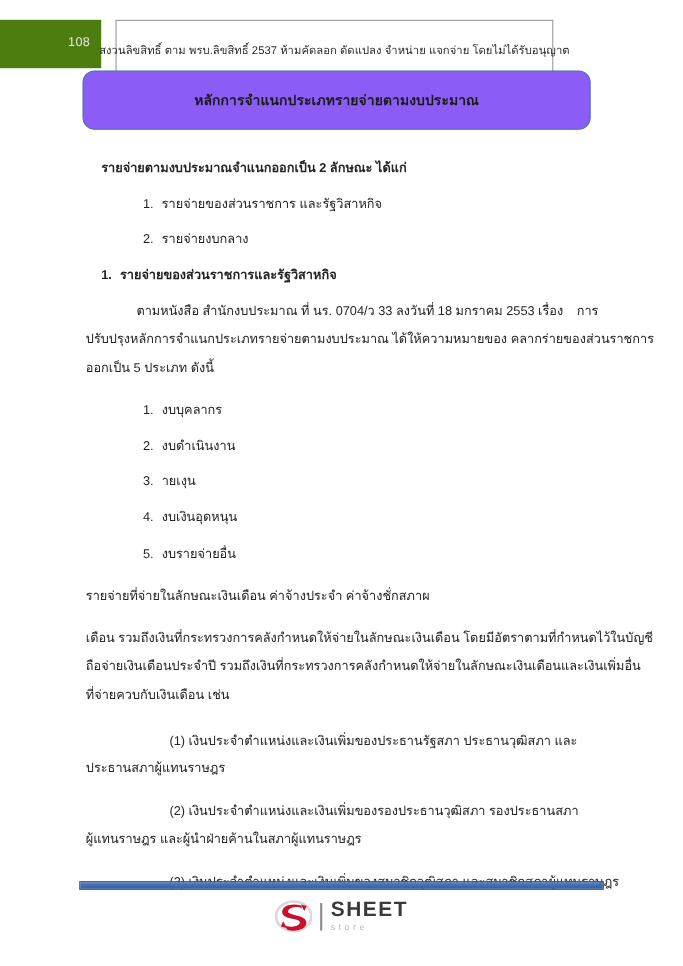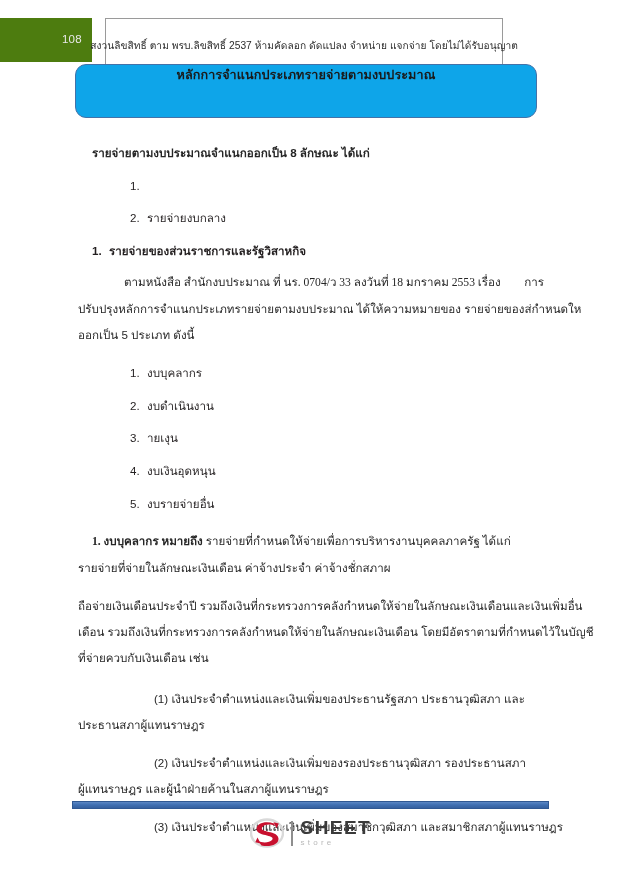--- a/index.html
+++ b/index.html
@@ -66,22 +66,23 @@
   .title-box {
     position: absolute;
     left: 75px;
     top: 64px;
     width: 462px;
     height: 54px;
     border: 1.6px solid #4472a8;
     border-radius: 11px;
     box-sizing: border-box;
     display: flex;
+    align-items: center;
     justify-content: center;
-    background: #0ea5e9;
+    background: #8b5cf6;
   }
   .title-text {
     font-size: 12.6px;
     font-weight: bold;
     color: #1a1a1a;
     letter-spacing: 0.1px;
   }
 
   
   .content {
@@ -103,21 +104,21 @@
     color: #262626;
   }
   .para .ln {
     display: block;
     white-space: nowrap;
   }
   .para .ln.justify {
     display: flex;
     justify-content: space-between;
   }
-  .para .ln.justify > span { white-space: nowrap; font-family: Liberation Serif, serif; }
+  .para .ln.justify > span { white-space: nowrap; }
   .gap-s { height: 7px; }
   .gap-m { height: 13px; }
   .gap-l { height: 16px; }
   .indent-2 { padding-left: 52px; }
   .indent-head { padding-left: 14px; }
 
   .list-row { display: flex; font-size: 11.6px; line-height: 25.6px; }
   .list-num { width: 17px; flex: none; }
 
   
@@ -182,26 +183,27 @@
     <span class="copyright-text">สงวนลิขสิทธิ์ ตาม พรบ.ลิขสิทธิ์ 2537 ห้ามคัดลอก ดัดแปลง จำหน่าย แจกจ่าย โดยไม่ได้รับอนุญาต</span>
   </div>
 </div>
 
 <div class="title-box">
   <span class="title-text">หลักการจำแนกประเภทรายจ่ายตามงบประมาณ</span>
 </div>
 
 <div class="content">
 
-  <div class="line bold indent-head">รายจ่ายตามงบประมาณจำแนกออกเป็น  8  ลักษณะ  ได้แก่</div>
+  <div class="line bold indent-head">รายจ่ายตามงบประมาณจำแนกออกเป็น  2  ลักษณะ  ได้แก่</div>
 
   <div class="gap-s"></div>
 
   <div class="list-row indent-2">
     <span class="list-num">1.</span>
+    <span>รายจ่ายของส่วนราชการ และรัฐวิสาหกิจ</span>
   </div>
 
   <div class="gap-s"></div>
 
   <div class="list-row indent-2">
     <span class="list-num">2.</span>
     <span>รายจ่ายงบกลาง</span>
   </div>
 
   <div class="gap-s"></div>
@@ -211,21 +213,21 @@
     <span style="font-weight:bold">รายจ่ายของส่วนราชการและรัฐวิสาหกิจ</span>
   </div>
 
   <div class="gap-s"></div>
 
   <div class="para">
     <span class="ln justify">
       <span style="padding-left:46px">ตามหนังสือ  สำนักงบประมาณ  ที่ นร.  0704/ว 33 ลงวันที่  18  มกราคม  2553 เรื่อง</span>
       <span>การ</span>
     </span>
-    <span class="ln">ปรับปรุงหลักการจำแนกประเภทรายจ่ายตามงบประมาณ  ได้ให้ความหมายของ  รายจ่ายของส่กำหนดให</span>
+    <span class="ln">ปรับปรุงหลักการจำแนกประเภทรายจ่ายตามงบประมาณ  ได้ให้ความหมายของ  คลากร่ายของส่วนราชการ</span>
     <span class="ln">ออกเป็น 5 ประเภท ดังนี้</span>
   </div>
 
   <div class="gap-m"></div>
 
   <div class="list-row indent-2">
     <span class="list-num">1.</span>
     <span>งบบุคลากร</span>
   </div>
   <div class="gap-s"></div>
@@ -245,36 +247,28 @@
   </div>
   <div class="gap-s"></div>
   <div class="list-row indent-2">
     <span class="list-num">5.</span>
     <span>งบรายจ่ายอื่น</span>
   </div>
 
   <div class="gap-m"></div>
 
   <div class="para">
-    <span class="ln justify">
-      <span style="padding-left:14px">
-        <b>1.</b>
-        <b>งบบุคลากร</b>
-        <b>หมายถึง</b>
-        <span>รายจ่ายที่กำหนดให้จ่ายเพื่อการบริหารงานบุคคลภาครัฐ  ได้แก่</span>
-      </span>
-    </span>
     <span class="ln">รายจ่ายที่จ่ายในลักษณะเงินเดือน ค่าจ้างประจำ ค่าจ้างชั่กสภาผ</span>
   </div>
 
   <div class="gap-m"></div>
 
   <div class="para">
+    <span class="ln">เดือน รวมถึงเงินที่กระทรวงการคลังกำหนดให้จ่ายในลักษณะเงินเดือน โดยมีอัตราตามที่กำหนดไว้ในบัญชี</span>
     <span class="ln">ถือจ่ายเงินเดือนประจำปี รวมถึงเงินที่กระทรวงการคลังกำหนดให้จ่ายในลักษณะเงินเดือนและเงินเพิ่มอื่น</span>
-    <span class="ln">เดือน รวมถึงเงินที่กระทรวงการคลังกำหนดให้จ่ายในลักษณะเงินเดือน โดยมีอัตราตามที่กำหนดไว้ในบัญชี</span>
     <span class="ln">ที่จ่ายควบกับเงินเดือน เช่น</span>
   </div>
 
   <div class="gap-l"></div>
 
   <div class="para">
     <span class="ln" style="padding-left:76px">(1) เงินประจำตำแหน่งและเงินเพิ่มของประธานรัฐสภา  ประธานวุฒิสภา  และ</span>
     <span class="ln">ประธานสภาผู้แทนราษฎร</span>
   </div>
 

